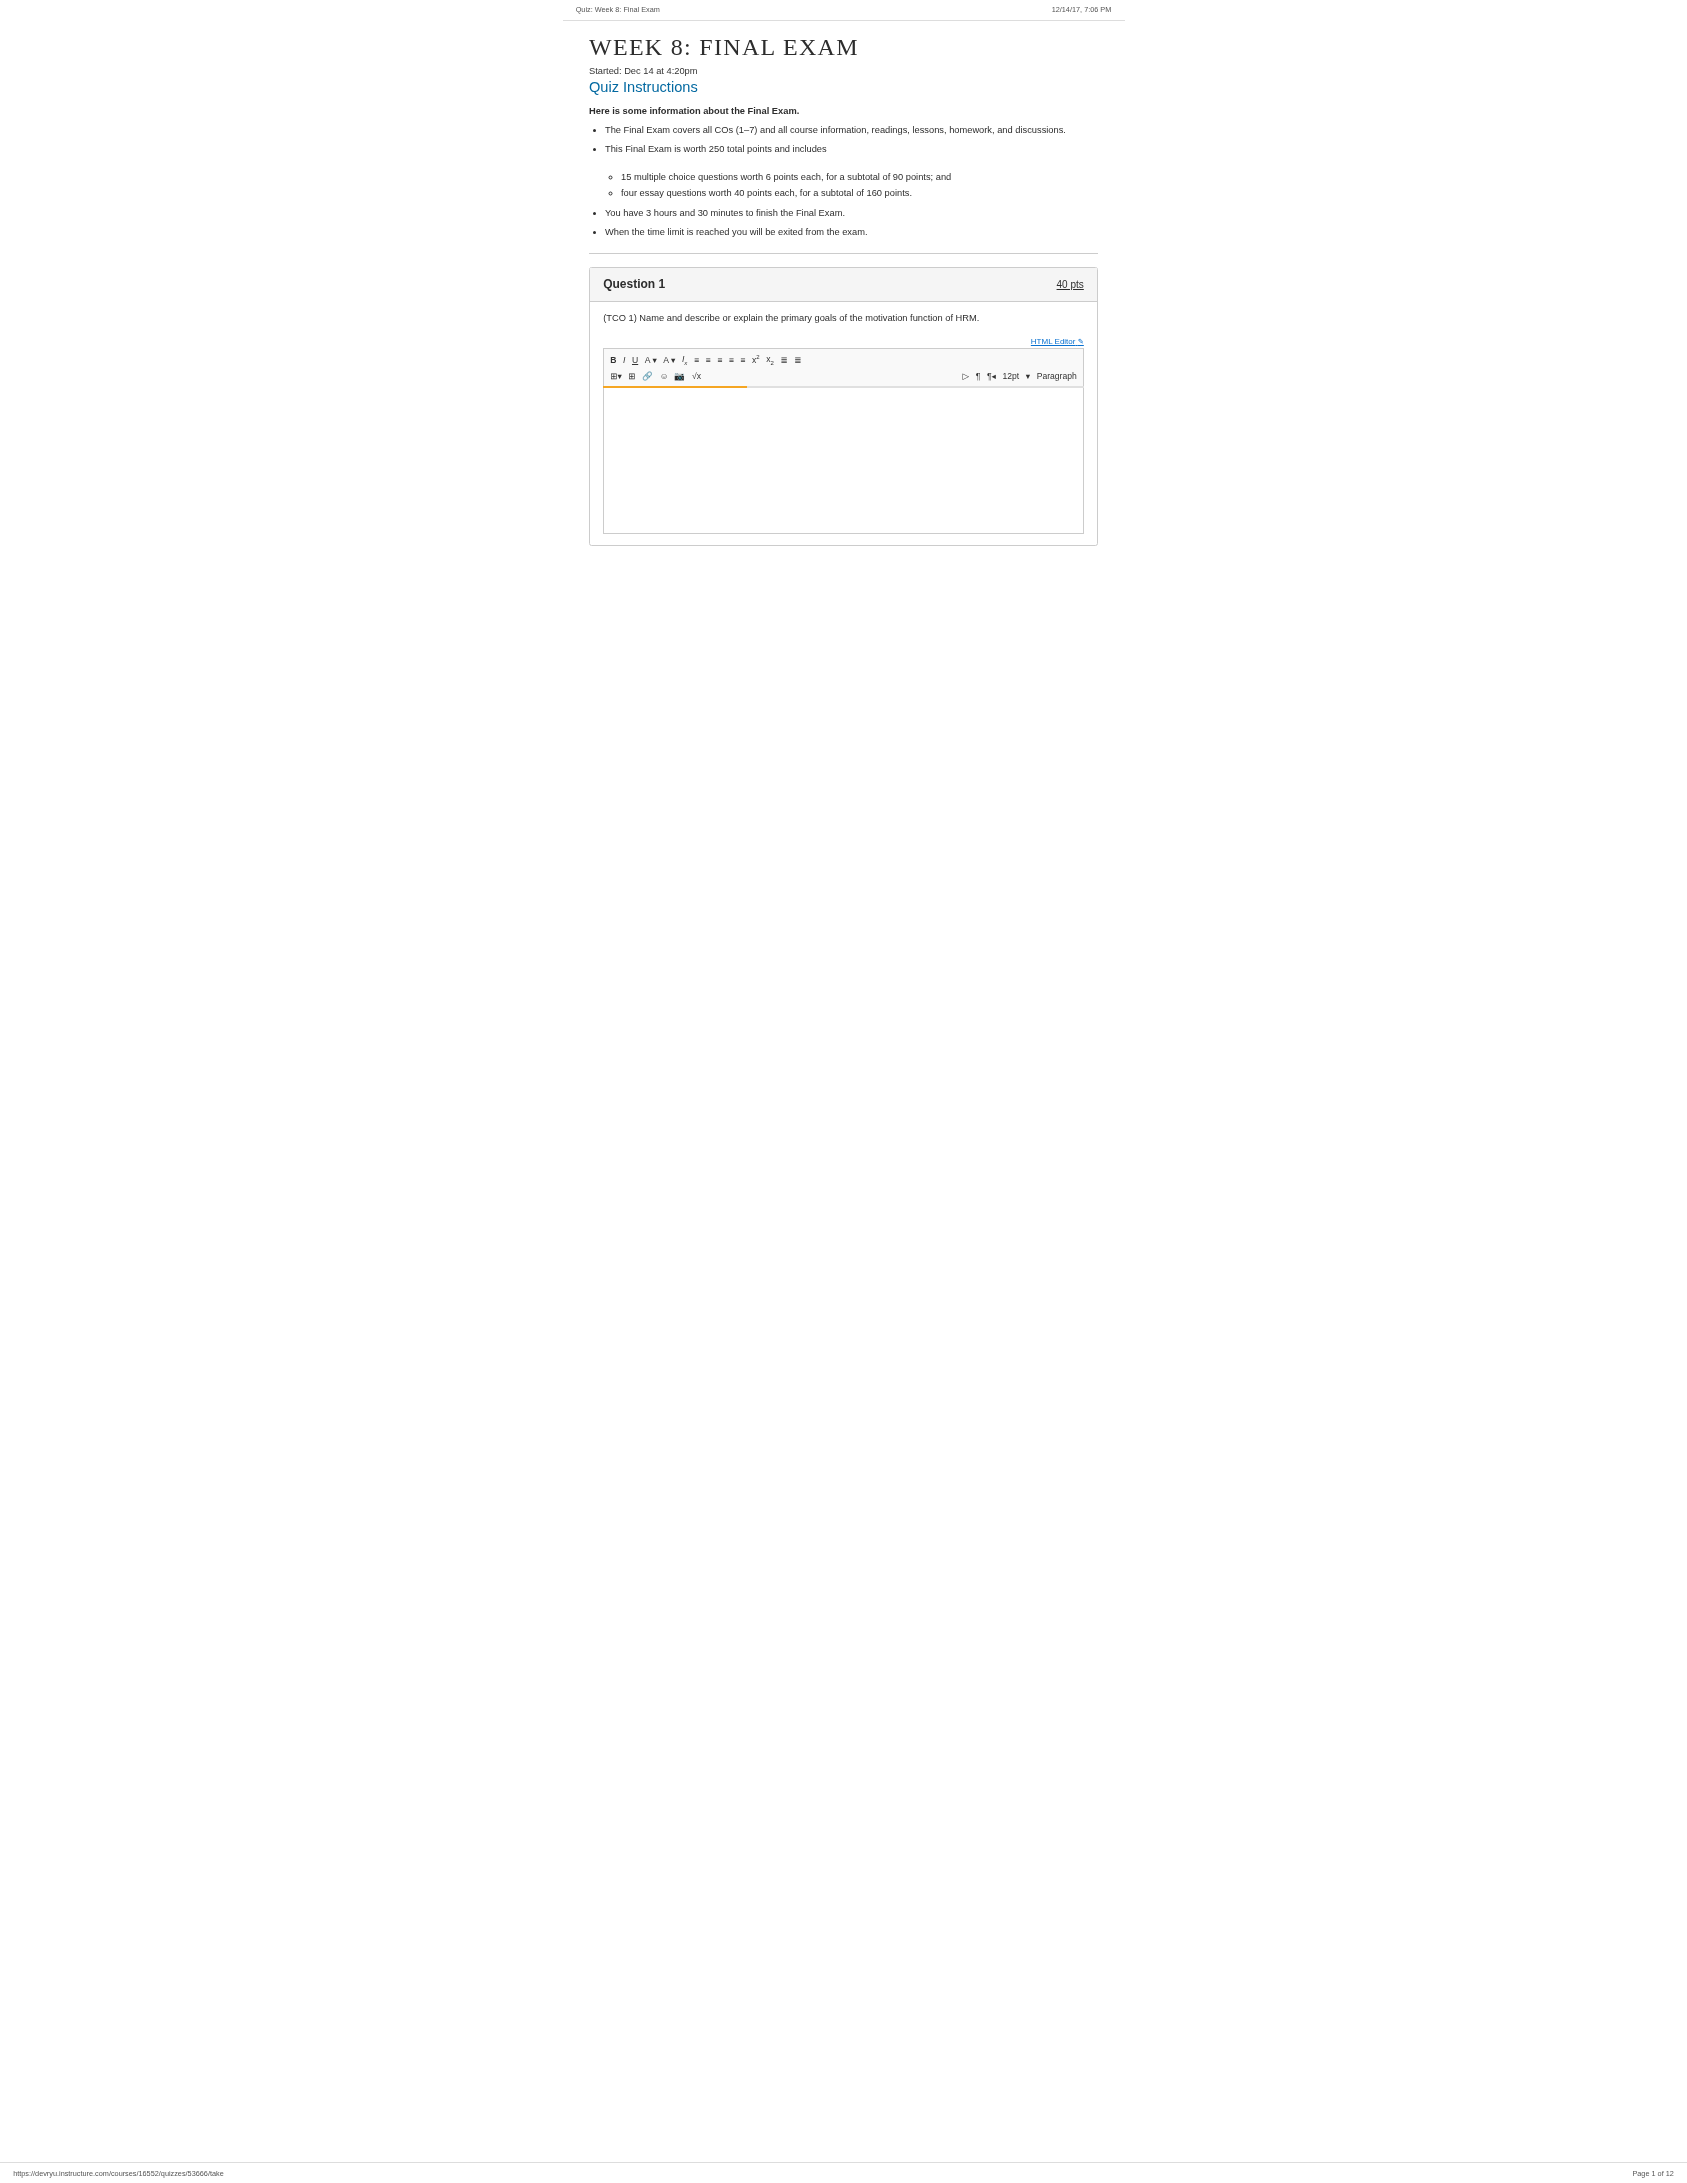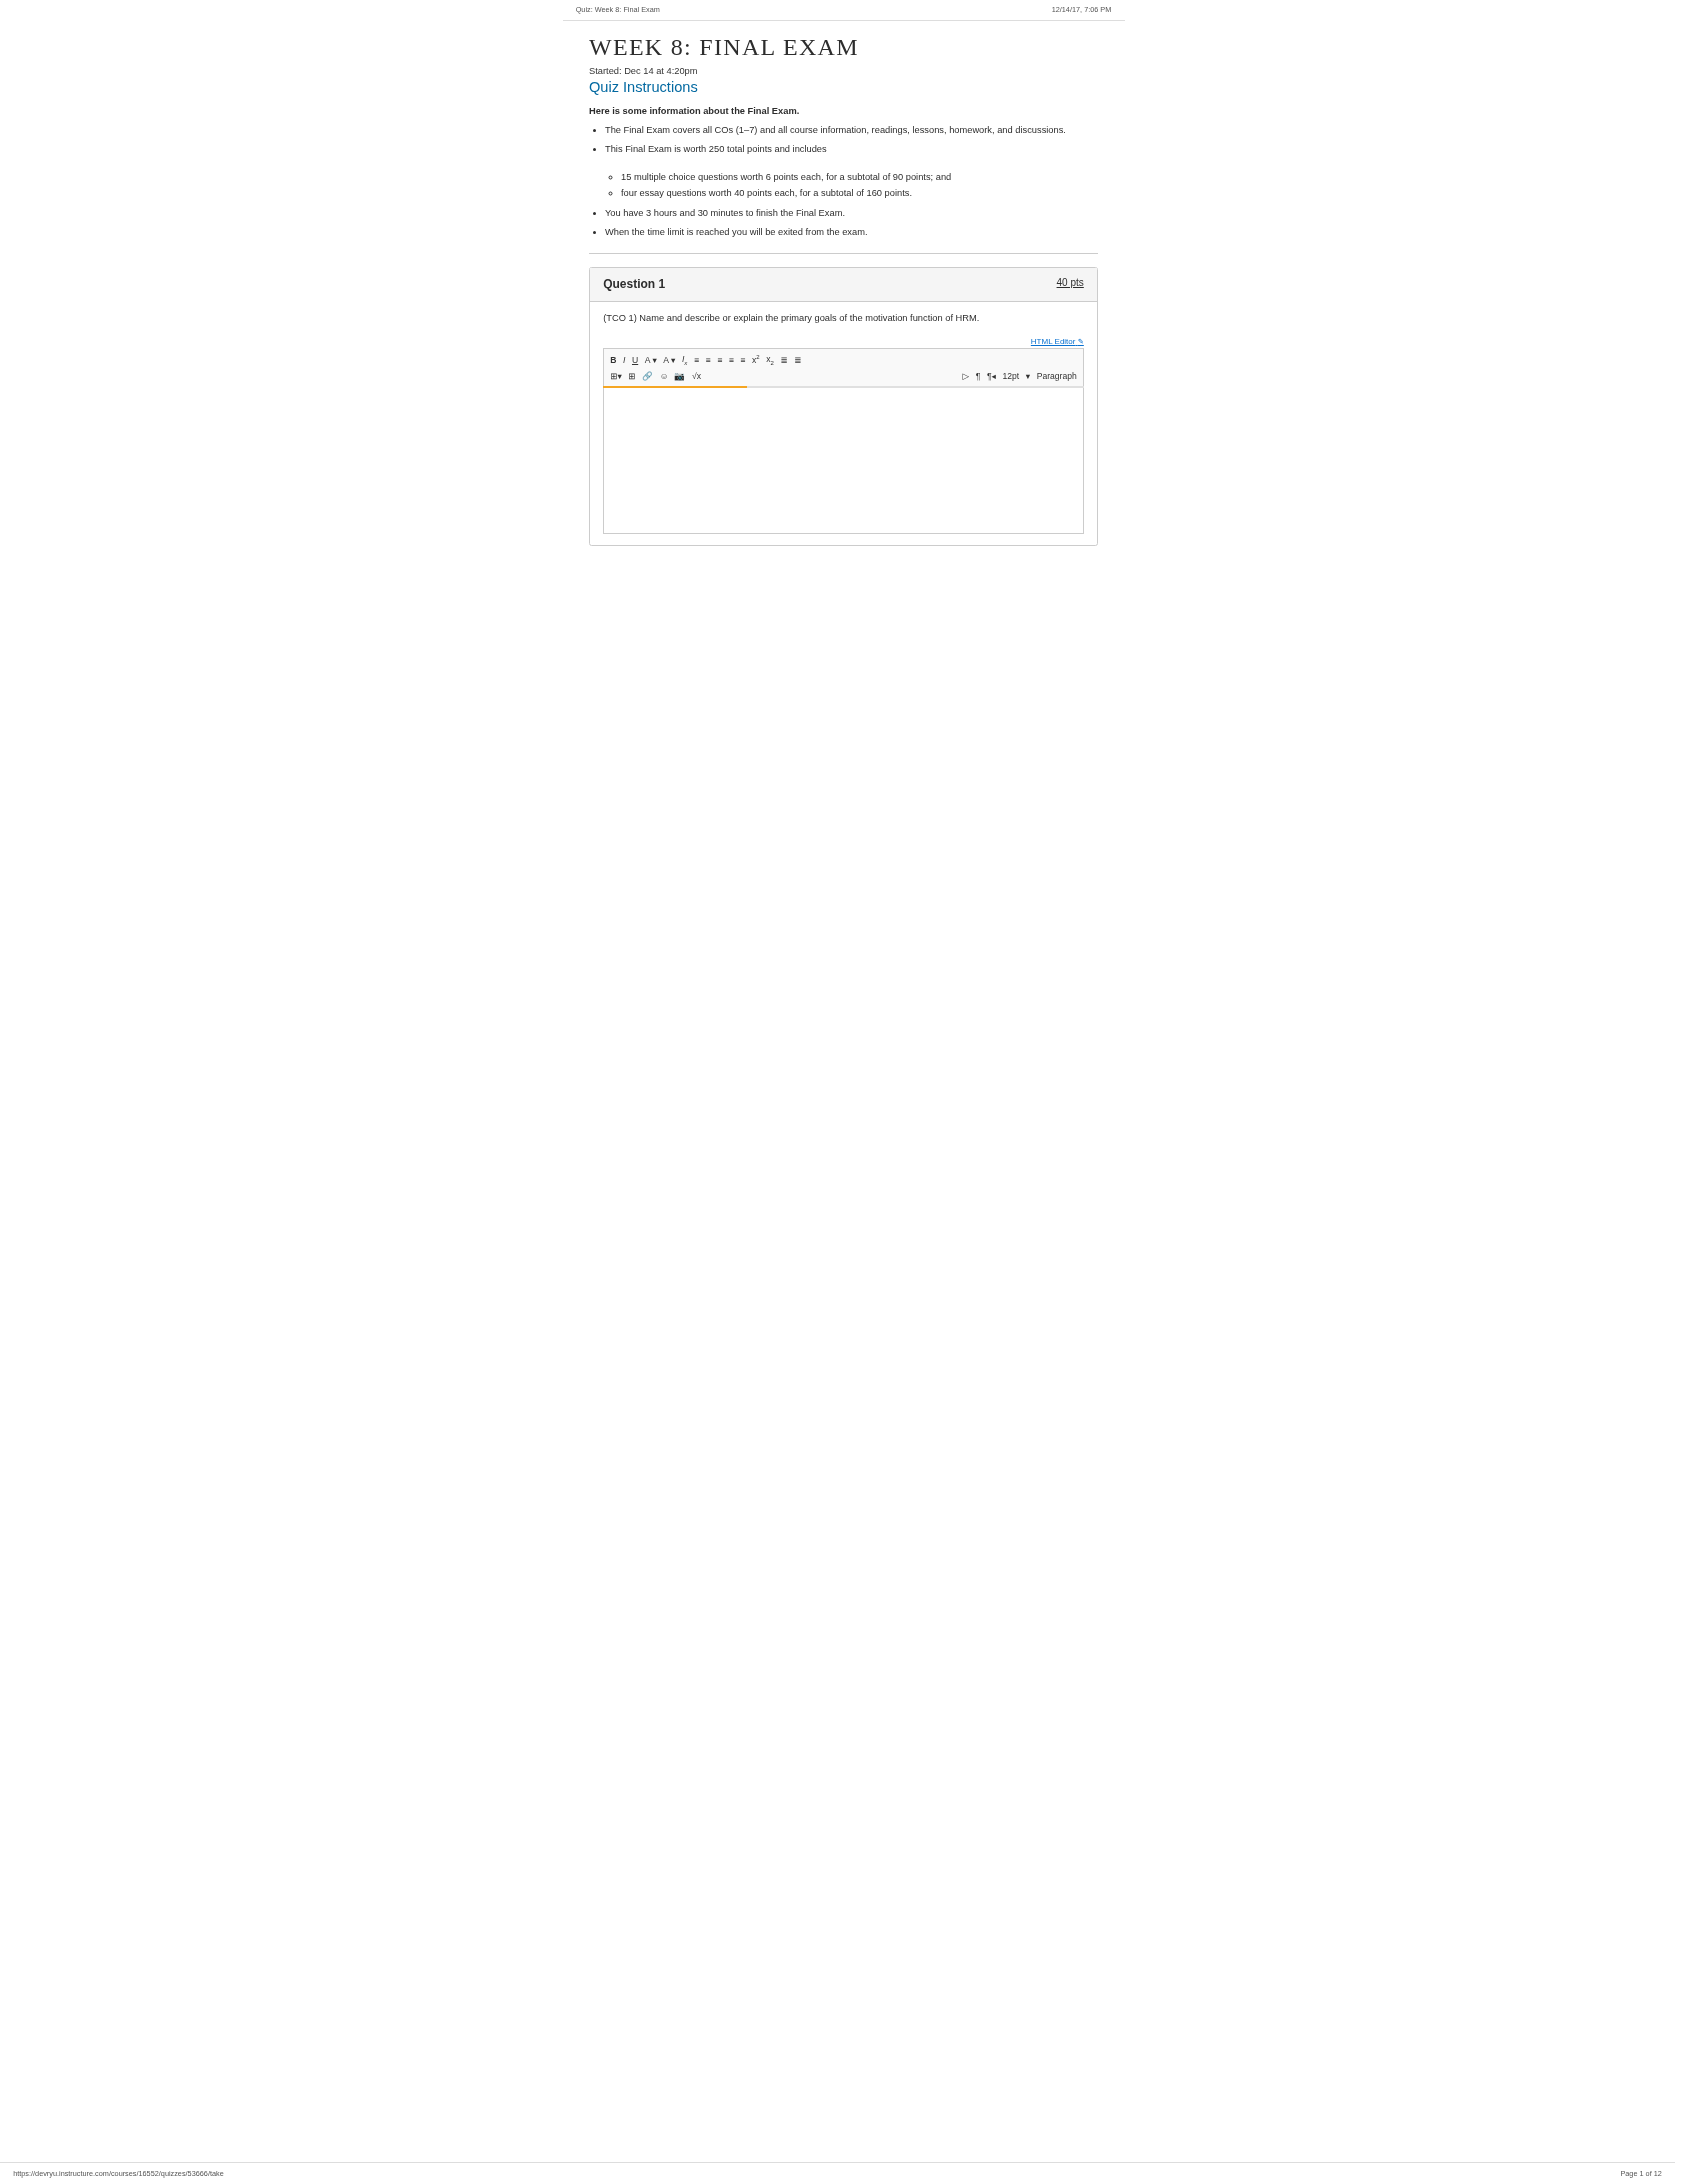--- a/index.html
+++ b/index.html
@@ -98,20 +98,21 @@
     .question-box {
       border: 0.7px solid #ccc;
       border-radius: 2.6px;
       margin-bottom: 13.2px;
       background: #fff;
     }
 
     .question-header {
       display: flex;
       justify-content: space-between;
+      align-items: center;
       padding: 9.3px 13.2px;
       border-bottom: 0.7px solid #ccc;
       background: #f5f5f5;
     }
 
     .question-title {
       font-size: 12px;
       font-weight: bold;
       color: #2d2d2d;
     }
@@ -206,21 +207,21 @@
     .page-footer {
       display: flex;
       justify-content: space-between;
       padding: 5.3px 13.2px;
       font-size: 7.3px;
       color: #555;
       border-top: 0.7px solid #ddd;
       position: fixed;
       bottom: 0;
       left: 0;
-      right: 12px;
+      right: 0;
       background: #fff;
     }
 
     .sup-text {
       font-size: 6px;
       vertical-align: super;
     }
 
     .sub-text {
       font-size: 6px;

